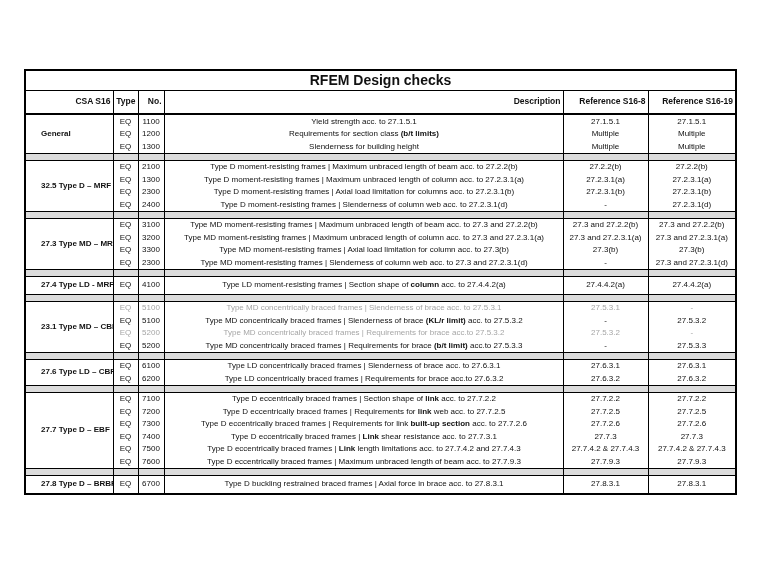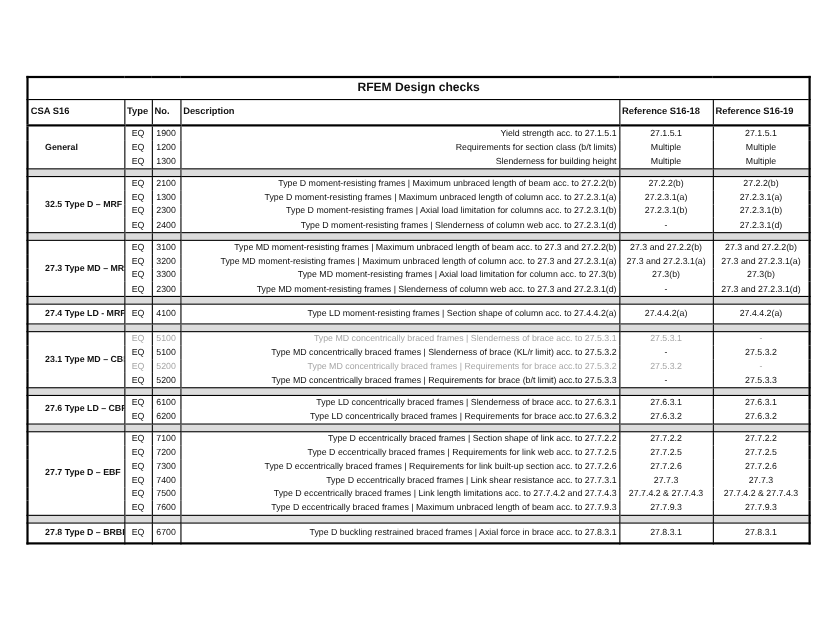--- a/index.html
+++ b/index.html
@@ -15,38 +15,38 @@
     border:2px solid var(--border, #000);
   }
   td, th {
     border-left:1.5px solid var(--border, #000);
     border-right:1.5px solid var(--border, #000);
     padding:0 2px; font-size:8px; line-height:1.15;
     white-space:nowrap; overflow:hidden; vertical-align:middle;
   }
   tr.title-row td {
     border-bottom:1.5px solid var(--border, #000);
-    height:19px; text-align:center; font-weight:bold; font-size:11px;
+    height:19px; text-align:center; font-weight:bold; font-size:14px;
   }
   tr.header-row th {
     border-bottom:2.5px solid var(--border, #000);
-    height:22px; text-align:left; font-weight:bold; font-size:8.5px;
+    height:22px; text-align:right; font-weight:bold; font-size:8.5px;
   }
   tr.data td { height:12.5px; }
   tr.tall td { height:17px;margin-left:28px; }
   td.c { text-align:center; }
-  td.d { text-align:right; padding-left:3px; }
+  td.d { text-align:center; padding-left:3px; }
   td.sec { font-weight:bold; text-align:left; padding-left:15px; }
   tr.sep td {
     background:var(--sep-bg, #dcdcdc); height:6px;
     border-top:1.5px solid var(--border, #000);
     border-bottom:1.5px solid var(--border, #000);
   }
   tr.muted td { color:var(--muted, #a6a6a6); }
-  td.d b { font-weight:normal; }
+  td.d b { font-weight:bold; }
 </style>
 </head>
 <body>
 
 <div class="sheet">
 <table class="checks">
   <colgroup>
     <col style="width:88px">
         <col style="width:25px">
         <col style="width:26px">
@@ -58,28 +58,28 @@
   <tbody>
         <tr class="title-row">
     <td colspan="6">RFEM Design checks</td>
   </tr>
 
   <tr class="header-row">
     <th>CSA S16</th>
     <th>Type</th>
     <th>No.</th>
     <th>Description</th>
-    <th>Reference S16-18</th>
+    <th>Reference S16-8</th>
     <th>Reference S16-19</th>
   </tr>
 
   <tr class="data">
     <td class="sec" rowspan="3">General</td>
     <td class="c">EQ</td>
-    <td class="c">1900</td>
+    <td class="c">1100</td>
     <td class="d">Yield strength acc. to 27.1.5.1</td>
     <td class="c">27.1.5.1</td>
     <td class="c">27.1.5.1</td>
   </tr>
   <tr class="data">
     <td class="c">EQ</td>
     <td class="c">1200</td>
     <td class="d">Requirements for section class <b>(b/t limits)</b></td>
     <td class="c">Multiple</td>
     <td class="c">Multiple</td>

